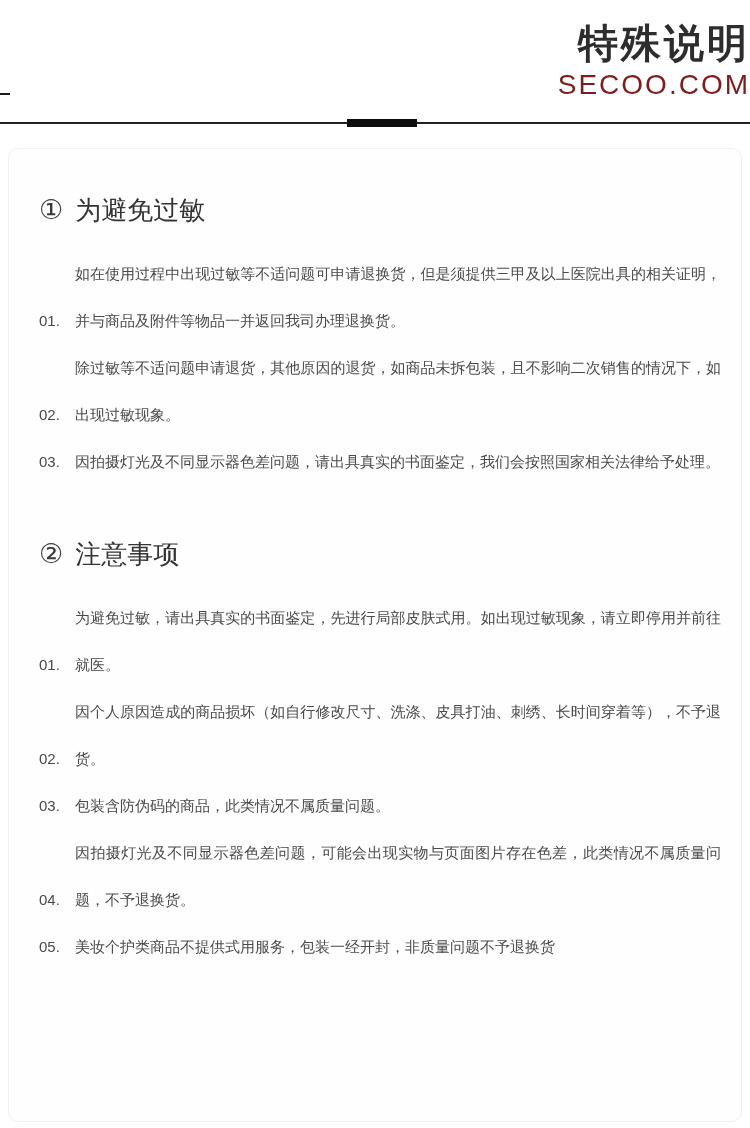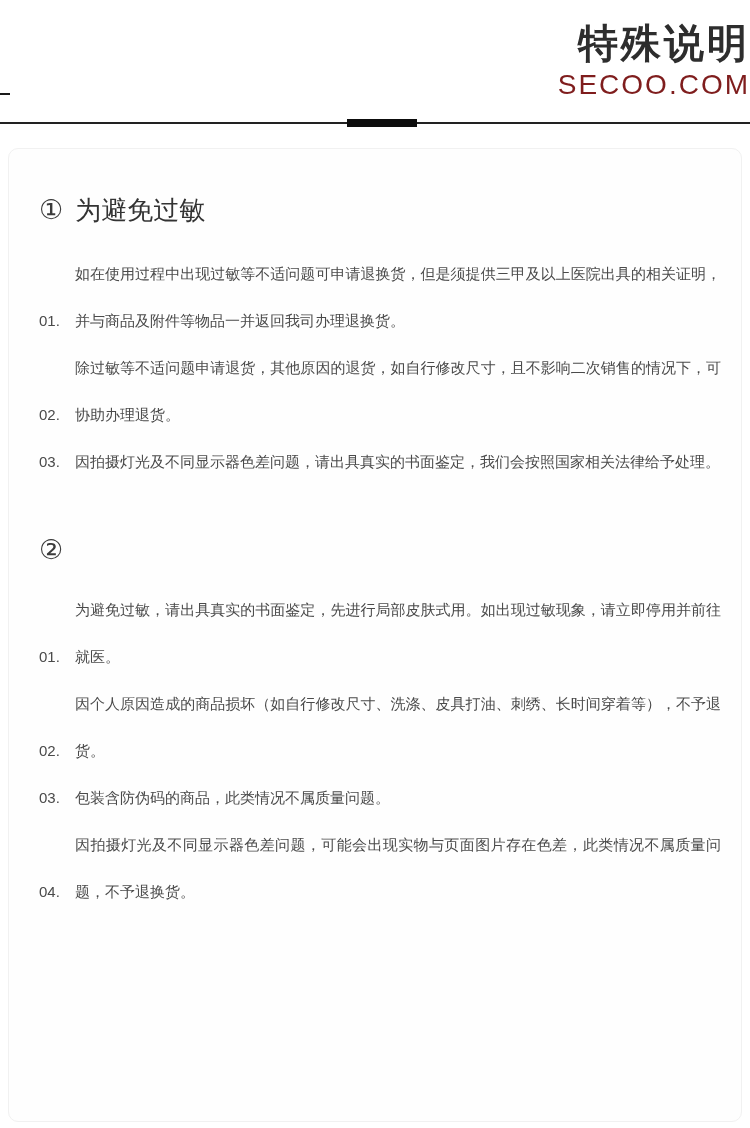--- a/index.html
+++ b/index.html
@@ -100,33 +100,34 @@
       <span>为避免过敏</span>
     </h2>
     <ul class="items-list">
   <li class="list-item">
     <span class="item-num">01.</span>
     <span class="item-text">如在使用过程中出现过敏等不适问题可申请退换货，但是须提供三甲及以上医院出具的相关证明，并与商品及附件等物品一并返回我司办理退换货。</span>
   </li>
 
   <li class="list-item">
     <span class="item-num">02.</span>
-    <span class="item-text">除过敏等不适问题申请退货，其他原因的退货，如自行修改尺寸，且不影响二次销售的情况下，可协助办理退货。</span>
+    <span class="item-text">除过敏等不适问题申请退货，其他原因的退货，如商品未拆包装，且不影响二次销售的情况下，如出现过敏现象。</span>
   </li>
 
   <li class="list-item">
     <span class="item-num">03.</span>
     <span class="item-text">因拍摄灯光及不同显示器色差问题，请出具真实的书面鉴定，我们会按照国家相关法律给予处理。</span>
   </li>
 </ul>
   </div>
 
   <div class="section">
     <h2 class="section-title">
       <span class="section-marker">②</span>
+      <span>注意事项</span>
     </h2>
     <ul class="items-list">
   <li class="list-item">
     <span class="item-num">01.</span>
     <span class="item-text">为避免过敏，请出具真实的书面鉴定，先进行局部皮肤式用。如出现过敏现象，请立即停用并前往就医。</span>
   </li>
 
   <li class="list-item">
     <span class="item-num">02.</span>
     <span class="item-text">因个人原因造成的商品损坏（如自行修改尺寸、洗涤、皮具打油、刺绣、长时间穿着等），不予退货。</span>
@@ -135,16 +136,20 @@
   <li class="list-item">
     <span class="item-num">03.</span>
     <span class="item-text">包装含防伪码的商品，此类情况不属质量问题。</span>
   </li>
 
   <li class="list-item">
     <span class="item-num">04.</span>
     <span class="item-text">因拍摄灯光及不同显示器色差问题，可能会出现实物与页面图片存在色差，此类情况不属质量问题，不予退换货。</span>
   </li>
 
+  <li class="list-item">
+    <span class="item-num">05.</span>
+    <span class="item-text">美妆个护类商品不提供式用服务，包装一经开封，非质量问题不予退换货</span>
+  </li>
 </ul>
   </div>
 </div>
 </div>
 
 </body></html>

